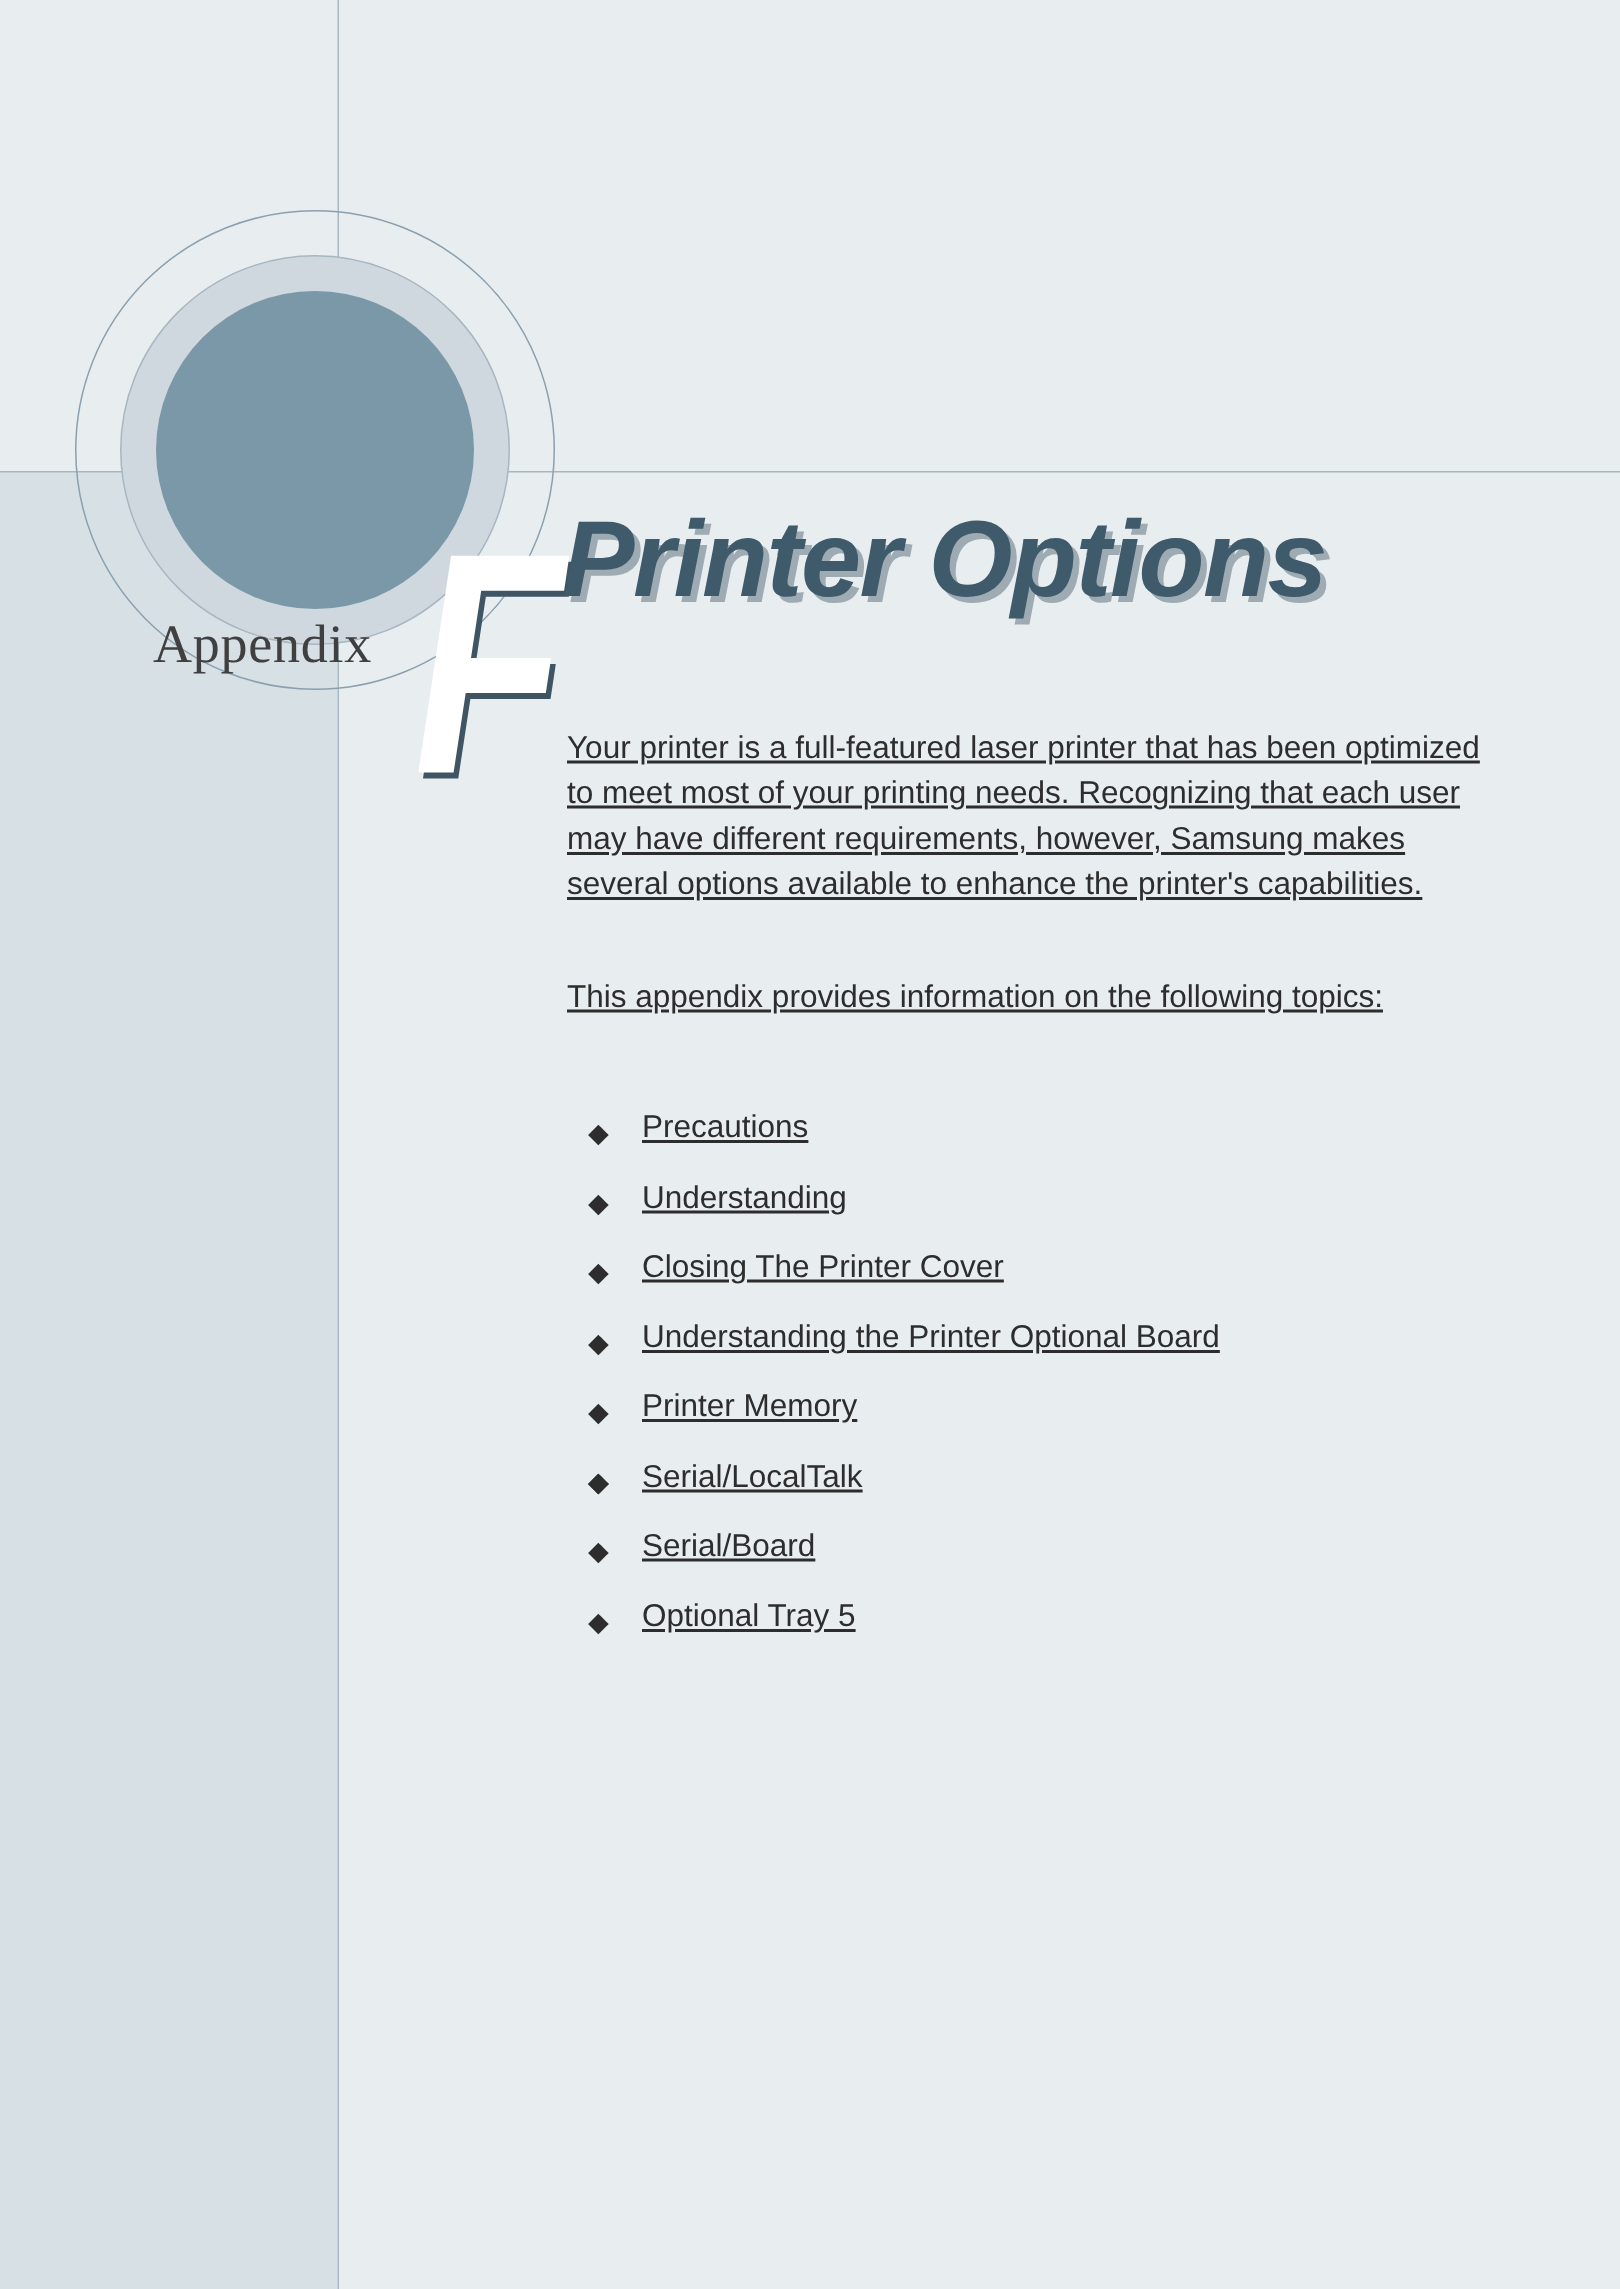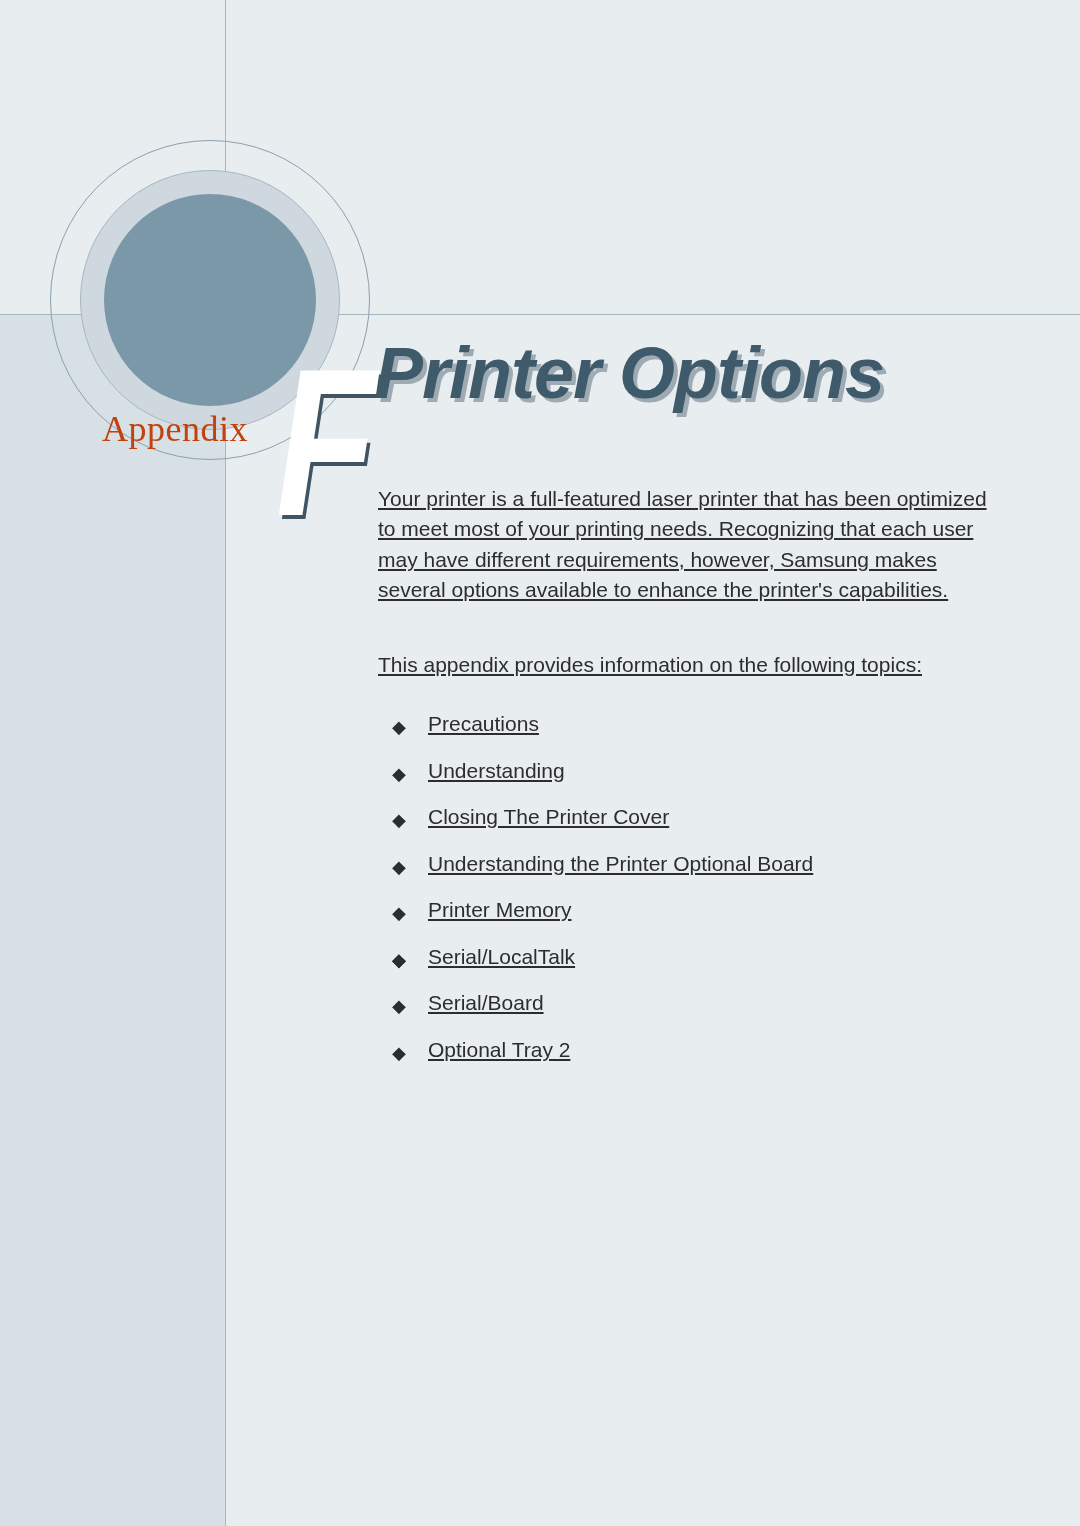--- a/index.html
+++ b/index.html
@@ -58,21 +58,21 @@
     left: 54px; top: 54px;
     width: 212px; height: 212px;
     border-radius: 50%;
     background: #7b98a8;
   }
   .appendix-label {
     position: absolute;
     left: 52px; top: 268px;
     font-family: Georgia, 'Times New Roman', serif;
     font-size: 36px;
-    color: #c2410c;
+    color: #404040;
     letter-spacing: 0.5px;
   }
   .big-letter {
     position: absolute;
     left: 226px; top: 198px;
     font-family: Impact, 'Arial Black', sans-serif;
     font-size: 210px;
     font-weight: 900;
     color: #ffffff;
     line-height: 1;
@@ -112,21 +112,21 @@
     position: absolute;
     left: 378px;
     top: 484px;
     width: 620px;
     font-size: 21px;
     line-height: 1.45;
     color: #2d2d2d;
     text-decoration: underline;
   }
   .intro { margin-bottom: 44px; }
-  .leadline { margin-bottom: 28px; }
+  .leadline { margin-bottom: 56px; }
 
   ul.topics {
     list-style: none;
     padding-left: 14px;
   }
   ul.topics li {
     position: relative;
     padding-left: 36px;
     margin-bottom: 14px;
     line-height: 1.55;
@@ -164,15 +164,15 @@
   <ul class="topics" id="topics-list">
       <li><span class="diamond">◆</span><span>Precautions</span></li>
       <li><span class="diamond">◆</span><span>Understanding</span></li>
       <li><span class="diamond">◆</span><span>Closing The Printer Cover</span></li>
       <li><span class="diamond">◆</span><span>Understanding the Printer Optional Board</span></li>
       <li><span class="diamond">◆</span><span>Printer Memory</span></li>
       <li><span class="diamond">◆</span></li>
       <li><span class="diamond">◆</span></li>
       <li><span class="diamond">◆</span><span>Serial/LocalTalk</span></li>
       <li><span class="diamond">◆</span><span>Serial/Board</span></li>
-      <li><span class="diamond">◆</span><span>Optional Tray 2</span></li>
+      <li><span class="diamond">◆</span><span>Optional Tray 5</span></li>
     </ul>
 </div>
 
 </body></html>

